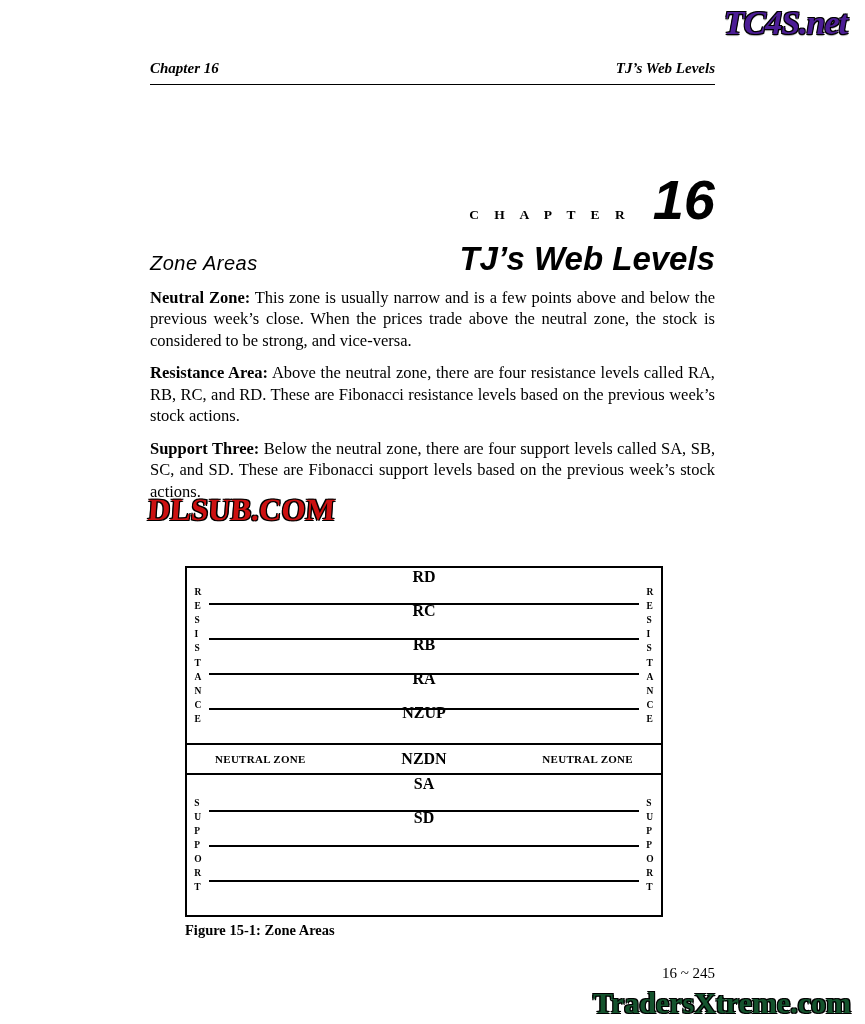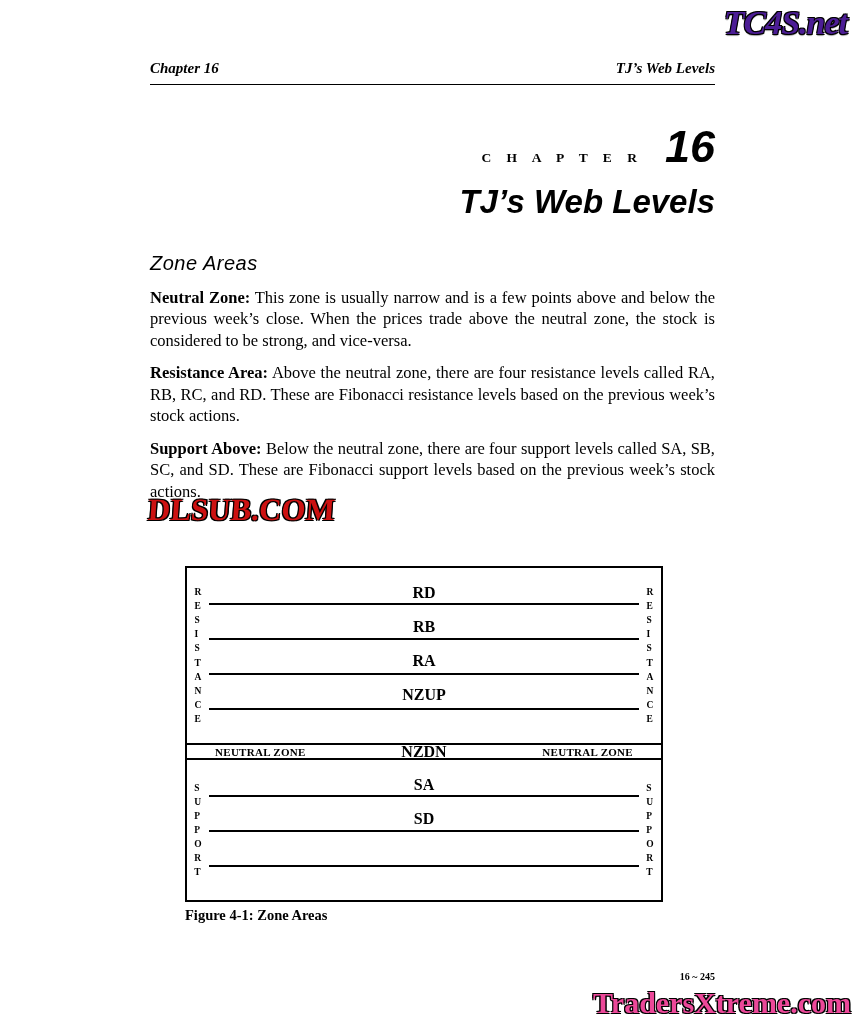--- a/index.html
+++ b/index.html
@@ -53,21 +53,21 @@
     white-space: nowrap;
     z-index: 5;
   }
   .wm-traders {
     position: absolute;
     right: 14px;
     bottom: 4px;
     font-family: "Liberation Serif", serif;
     font-weight: bold;
     font-size: 30px;
-    color: #ec4899;
+    color: #14532d;
     text-shadow:
        1.2px 1.2px 0 #000,
       -1.2px 1.2px 0 #000,
        1.2px -1.2px 0 #000,
       -1.2px -1.2px 0 #000;
     white-space: nowrap;
     z-index: 5;
     margin-left: 28px;
   }
 
@@ -109,22 +109,23 @@
   .chapter-word {
     font-family: "Liberation Serif", serif;
     font-size: 13.5px;
     letter-spacing: 6px;
     font-weight: bold;
   }
   .chapter-num {
     font-family: "Liberation Sans", sans-serif;
     font-style: italic;
     font-weight: bold;
-    font-size: 45px;
+    font-size: 56px;
     line-height: 0.95;
+    margin-top: 47px;
   }
   .chapter-title {
     font-family: "Liberation Sans", sans-serif;
     font-style: italic;
     font-weight: bold;
     font-size: 33px;
     margin-top: 14px;
   }
 
   
@@ -163,21 +164,21 @@
   .zonebox {
     border: 2.2px solid #000;
     background: #fff;
     position: relative;
   }
   .zone-group {
     position: relative;
   }
   .zone-row {
     display: flex;
-    align-items: flex-end;
+    align-items: flex-start;
     height: 34px;
     position: relative;
   }
   .side-letters {
     width: 22px;
     flex: 0 0 22px;
     text-align: center;
     font-family: "Liberation Serif", serif;
     font-weight: bold;
     font-size: 9px;
@@ -211,21 +212,21 @@
     font-weight: bold;
     font-size: 9.5px;
     line-height: 1.48;
   }
   .vside.left { left: 0; }
   .vside.right { right: 0; }
 
   .neutral-band {
     border-top: 2.2px solid #000;
     border-bottom: 2.2px solid #000;
-    height: 17px;
+    height: 32px;
     display: flex;
     align-items: center;
     justify-content: space-between;
     padding: 0 28px;
     box-sizing: border-box;
     gap: 16px;
   }
   .neutral-side {
     font-family: "Liberation Serif", serif;
     font-weight: bold;
@@ -243,22 +244,22 @@
     font-size: 14.5px;
     margin-top: 5px;
   }
 
   
   .folio {
     position: absolute;
     right: 150px;
     bottom: 42px;
     font-family: "Liberation Serif", serif;
-    font-weight: bold;
-    font-size: 10px;
+    font-weight: normal;
+    font-size: 15px;
   }
 </style>
 </head>
 <body>
 
 <div class="wm-tc4s">TC4S.net</div>
 
 <div class="runhead">
   <span>Chapter 16</span>
   <span>TJ’s Web Levels</span>
@@ -270,21 +271,21 @@
     <span class="chapter-word">C H A P T E R</span>
     <span class="chapter-num">16</span>
   </div>
   <div class="chapter-title">TJ’s Web Levels</div>
 </div>
 
 <div class="content">
   <h2 class="section">Zone  Areas</h2>
   <p class="para"><b>Neutral Zone:</b><span>  This zone is usually narrow and is a few points above and below the previous week’s close. When the prices trade above the neutral zone, the stock is considered to be strong, and vice-versa.</span></p>
   <p class="para"><b>Resistance Area:</b><span>   Above the neutral zone, there are four resistance levels called RA, RB, RC, and RD. These are Fibonacci resistance levels based on the previous week’s stock actions.</span></p>
-  <p class="para"><b>Support Above:</b><span>  Below the neutral zone, there are four support levels called SA, SB, SC, and SD. These are Fibonacci support levels based on the previous week’s stock actions.</span></p>
+  <p class="para"><b>Support Three:</b><span>  Below the neutral zone, there are four support levels called SA, SB, SC, and SD. These are Fibonacci support levels based on the previous week’s stock actions.</span></p>
 </div>
 
 <div class="wm-dlsub">DLSUB.COM</div>
 
 <div class="figure-wrap">
   <div class="zonebox">
 
     <div class="zone-group" style="height:175px;">
       <div class="vside left">
         <span>R<br>E<br>S<br>I<br>S<br>T<br>A<br>N<br>C<br>E</span>
@@ -293,20 +294,25 @@
         <span>R<br>E<br>S<br>I<br>S<br>T<br>A<br>N<br>C<br>E</span>
       </div>
 
       <div class="zone-row">
         <div class="side-letters"></div>
         <div class="zone-center">RD</div>
         <div class="side-letters"></div>
       </div>
       <div class="zone-hr" style="top:35px;"></div>
 
+      <div class="zone-row">
+        <div class="side-letters"></div>
+        <div class="zone-center">RC</div>
+        <div class="side-letters"></div>
+      </div>
       <div class="zone-hr" style="top:70px;"></div>
 
       <div class="zone-row">
         <div class="side-letters"></div>
         <div class="zone-center">RB</div>
         <div class="side-letters"></div>
       </div>
       <div class="zone-hr" style="top:105px;"></div>
 
       <div class="zone-row">
@@ -349,18 +355,18 @@
       <div class="zone-hr" style="top:105px;"></div>
 
       <div class="zone-row">
         <div class="side-letters"></div>
         <div class="zone-center">SD</div>
         <div class="side-letters"></div>
       </div>
     </div>
 
   </div>
-  <div class="fig-caption">Figure 4-1: Zone Areas</div>
+  <div class="fig-caption">Figure 15-1: Zone Areas</div>
 </div>
 
 <div class="folio">16 ~ 245</div>
 
 <div class="wm-traders">TradersXtreme.com</div>
 
 </body></html>

